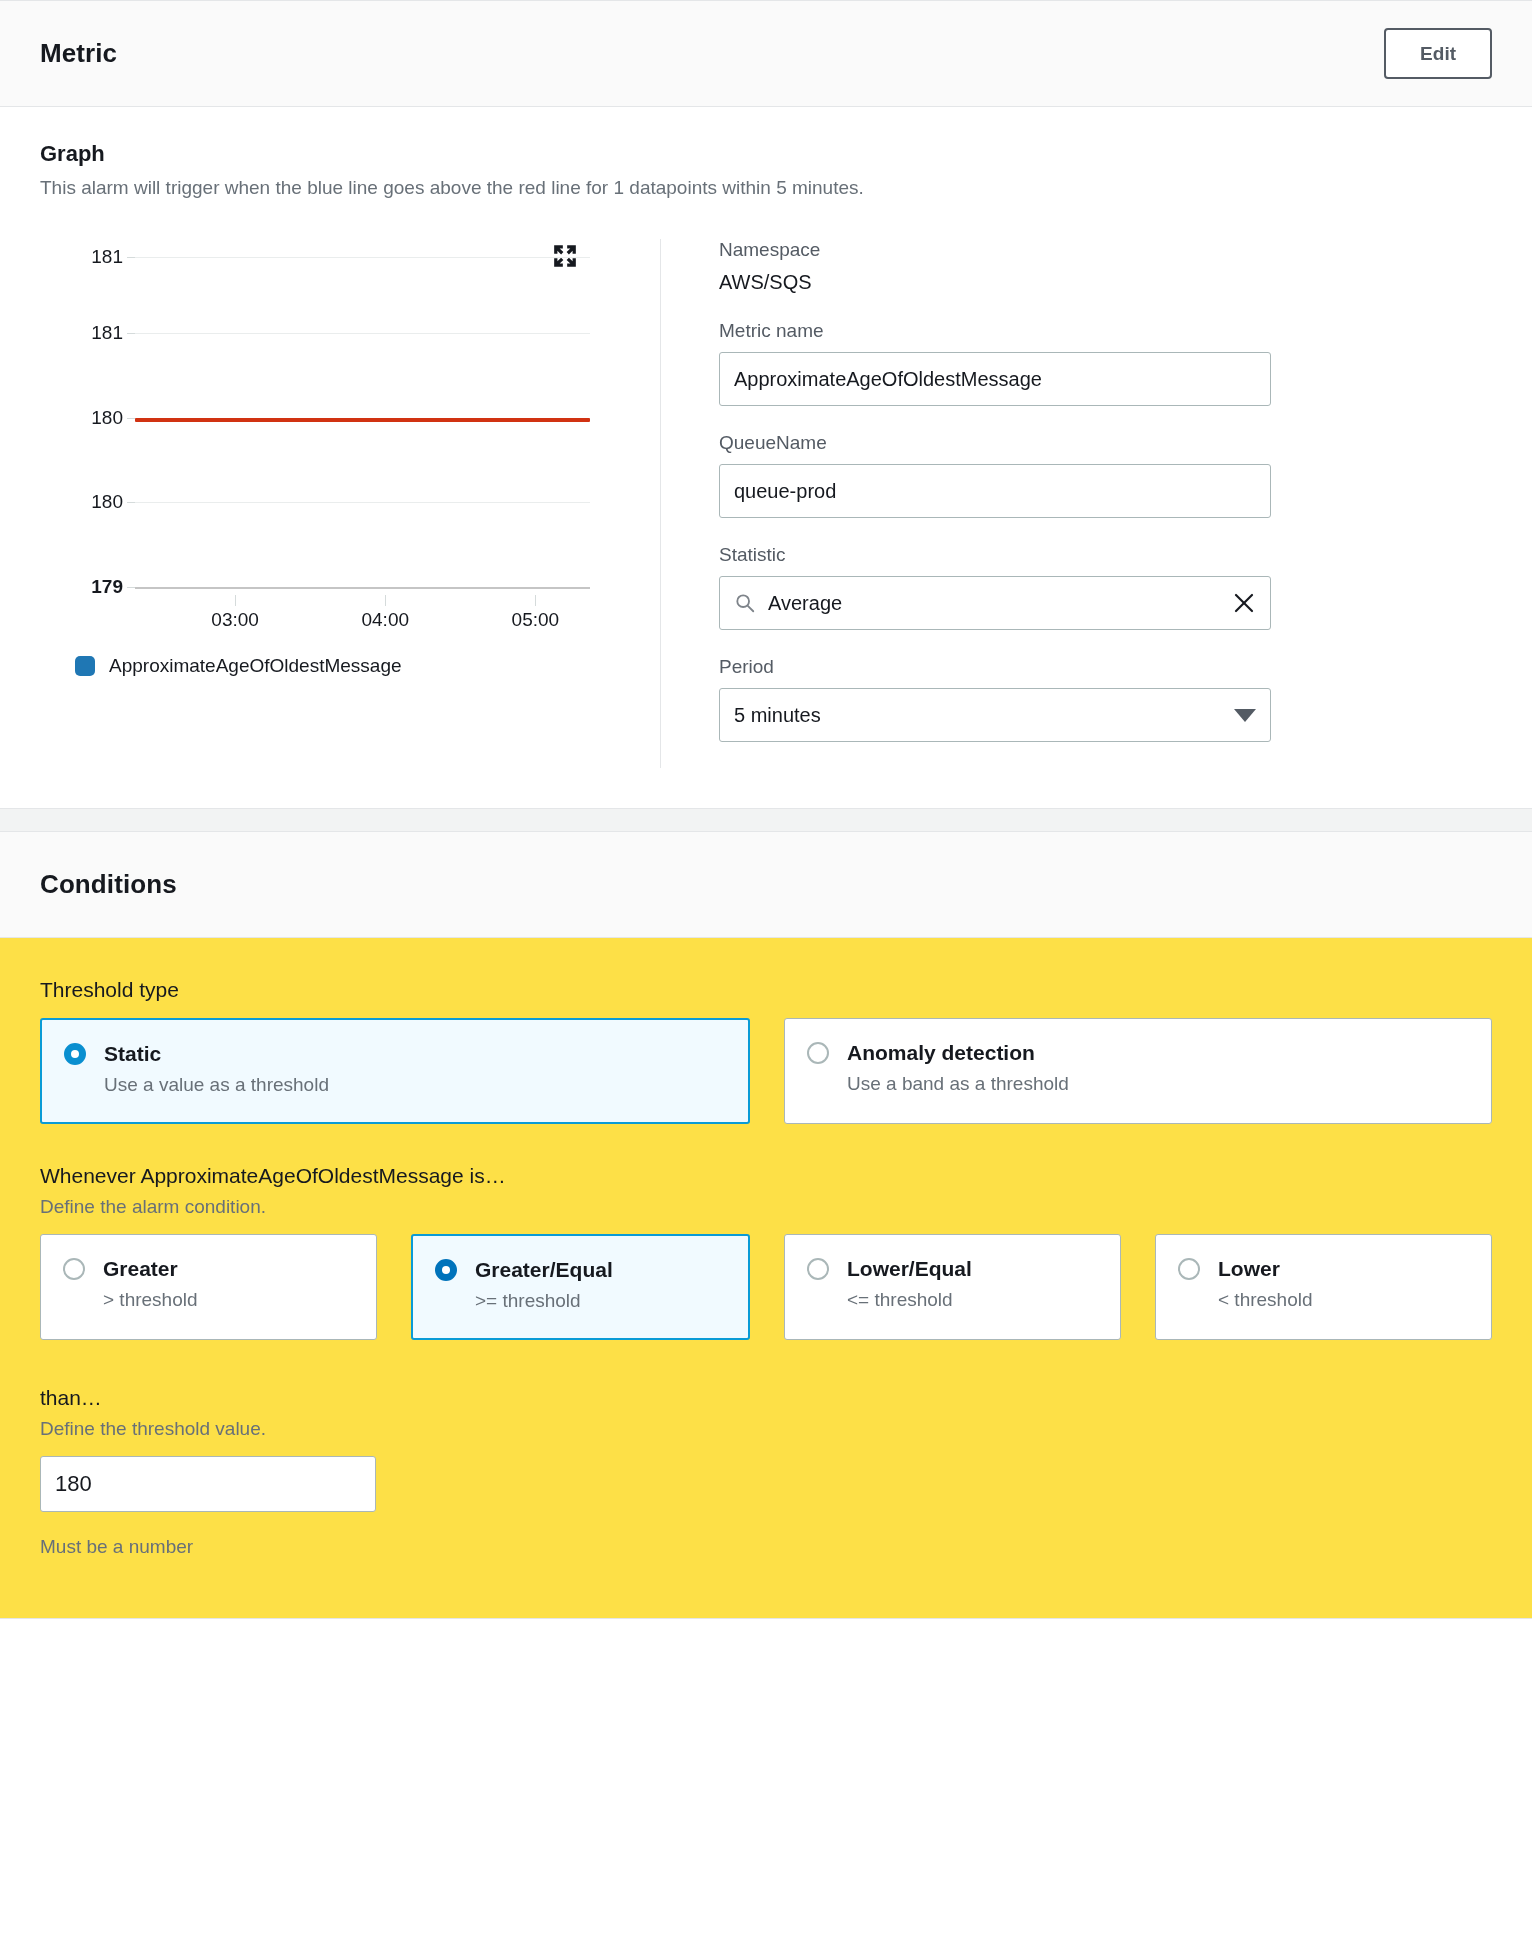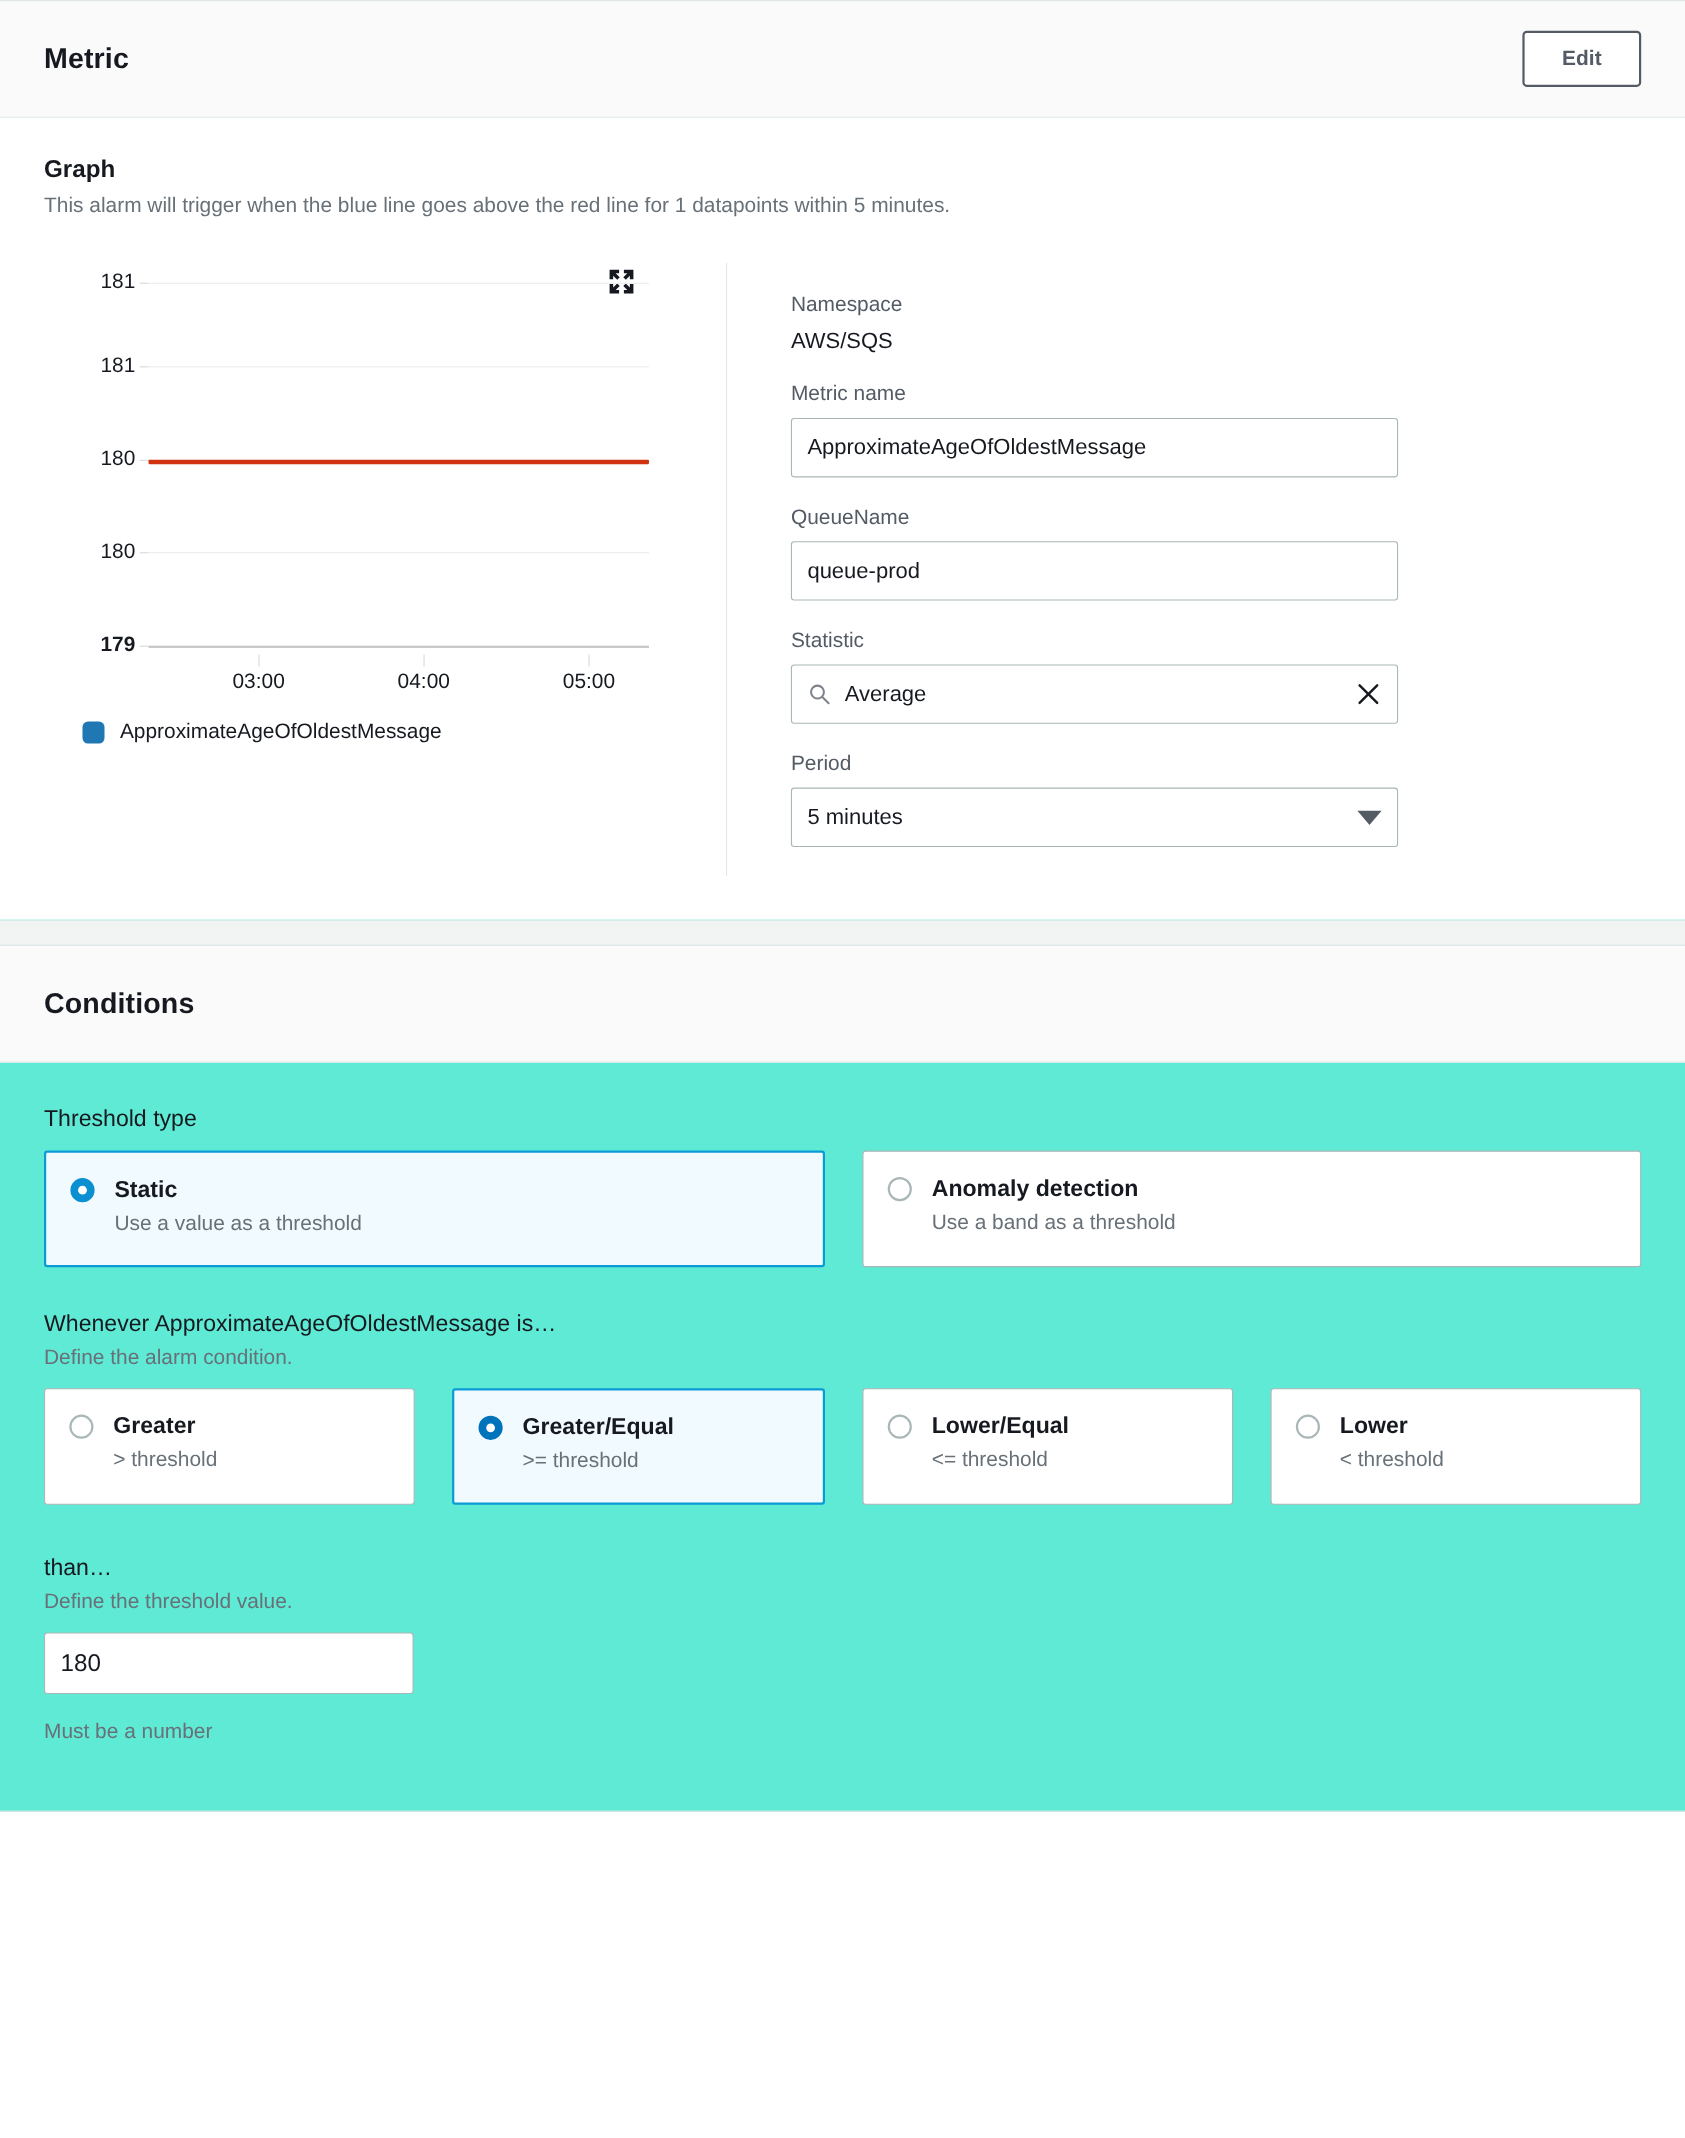--- a/index.html
+++ b/index.html
@@ -11,21 +11,21 @@
   }
   .page {
     width: 1532px;
     min-height: 1944px;
     background: #ffffff;
     position: relative;
   }
 
   
   .panel {
-    background: #5eead4;
+    background: #fde047;
     border: 1px solid #e4e6e8;
     border-left: none;
     border-right: none;
   }
   .panel-header {
     background: #fafafa;
     border-bottom: 1px solid #e4e6e8;
     padding: 26px 40px 26px 40px;
     display: flex;
     align-items: center;
@@ -83,21 +83,20 @@
   .col-divider {
     width: 1px;
     background: #e4e6e8;
     margin: 0 0 0 0;
     align-self: stretch;
   }
   .col-fields {
     flex: 1 1 auto;
     padding-left: 58px;
     padding-right: 25px;
-    margin-top: 28px;
   }
 
   
   .chart {
     position: relative;
     width: 560px;
     height: 400px;
   }
   .chart-plot {
     position: absolute;

